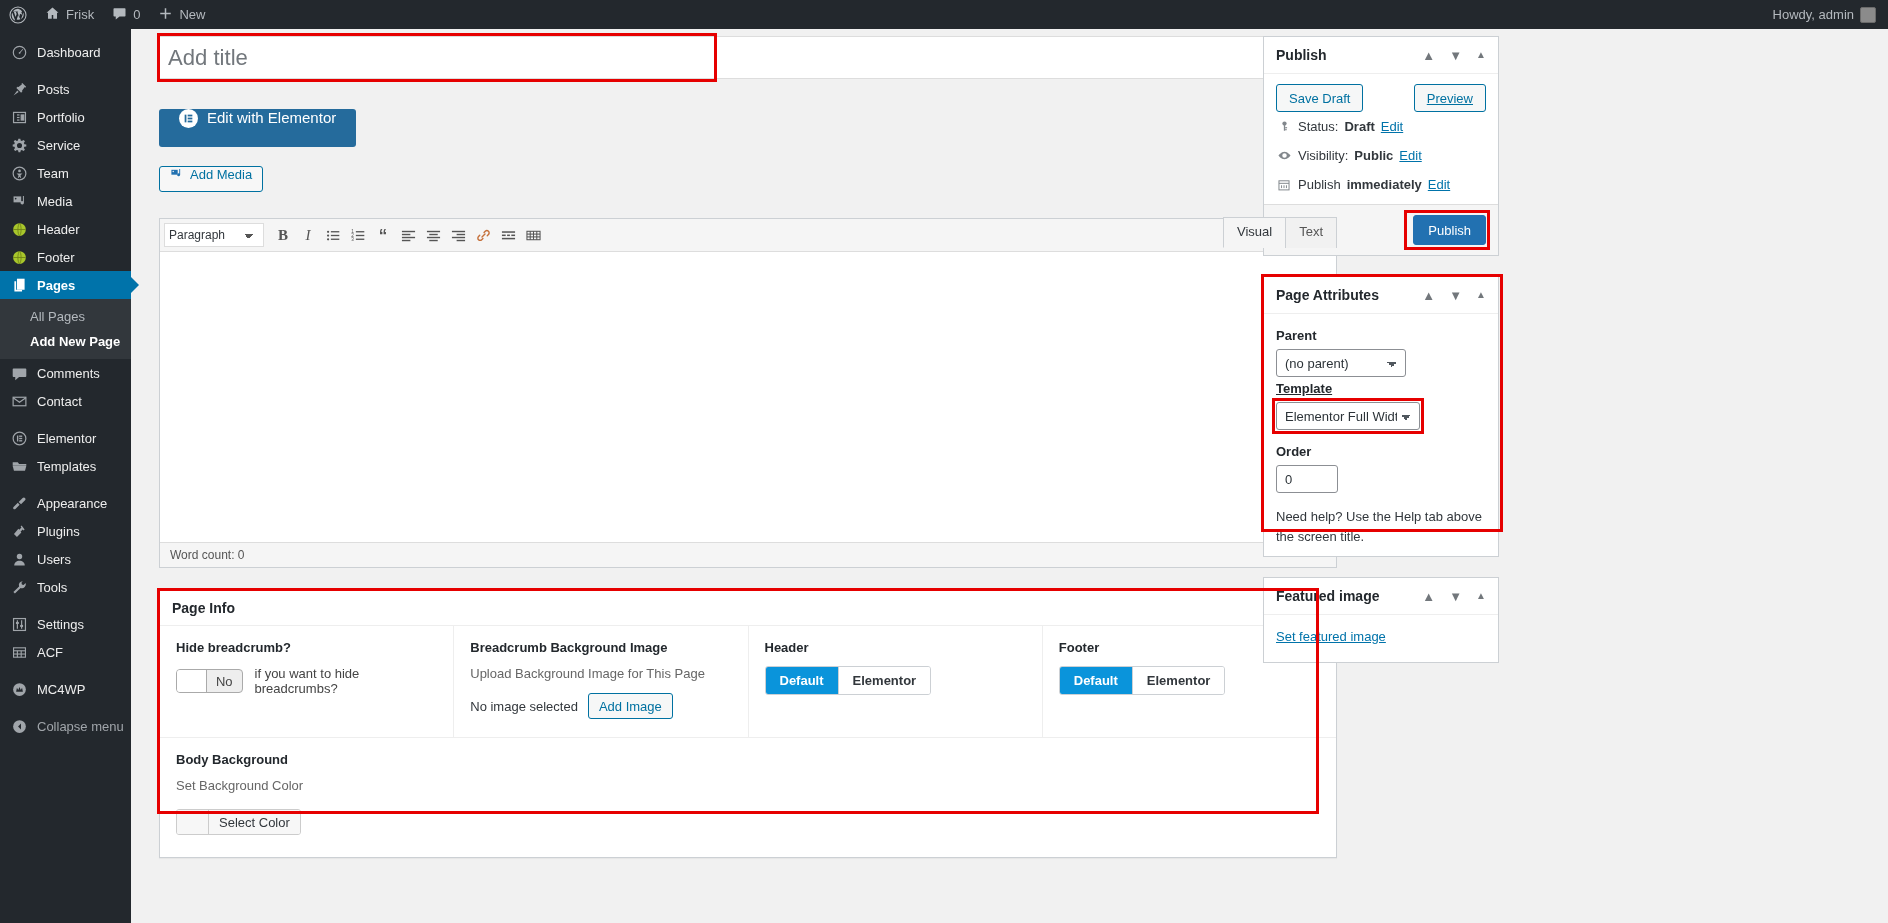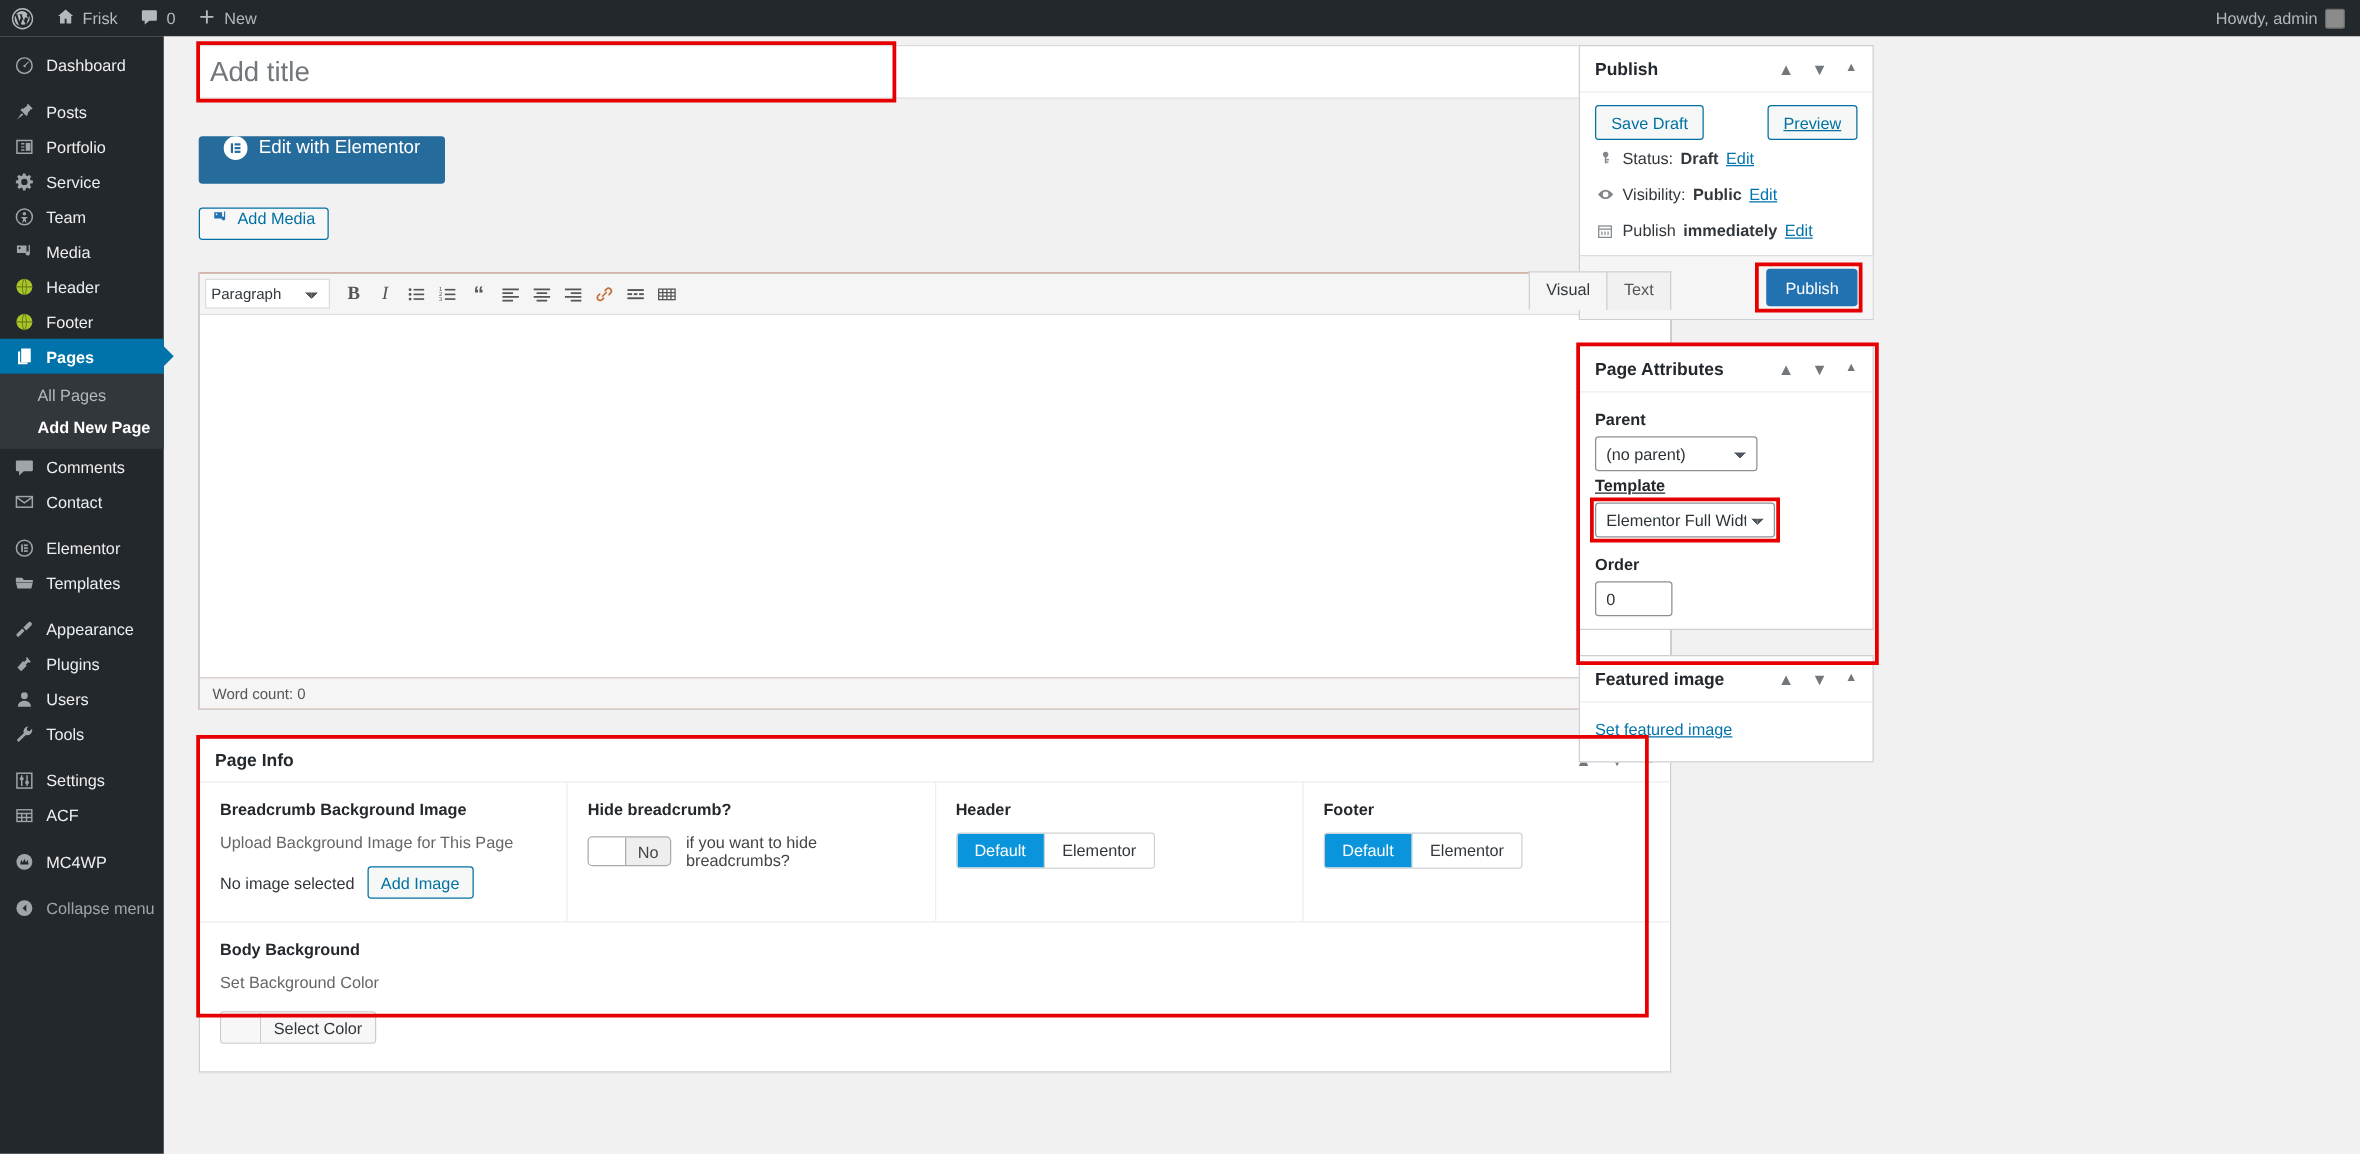--- a/index.html
+++ b/index.html
@@ -222,21 +222,21 @@
   .btn-plain {
     display: inline-flex; align-items: center;
     background: #f6f7f7; border: 1px solid #0071a1;
     color: #0071a1; border-radius: 3px;
     height: 26px; padding: 0 10px; font-size: 13px; cursor: pointer;
     font-family: "Liberation Sans", sans-serif;
   }
   .segmented { display: inline-flex; border-radius: 3px; overflow: hidden; border: 1px solid #ccd0d4; }
   .seg {
     padding: 6px 14px; font-size: 13px; cursor: pointer;
-    background: #fff; color: #32373c; border-right: 1px solid #ccd0d4;
+    background: #fff; color: #32373c; border-right: 1px solid #ccd0d4; font-weight: bold;
   }
   .seg:last-child { border-right: none; }
   .seg.active { background: #0a94db; color: #fff; }
   .colorpick {
     display: inline-flex; border: 1px solid #ccc; border-radius: 3px;
     height: 26px; overflow: hidden; margin-top: 4px; cursor: pointer;
   }
   .colorpick .swatch { width: 32px; background: #f7f7f7; border-right: 1px solid #ccc; }
   .colorpick .cp-label { padding: 0 10px; display:flex; align-items:center; font-size: 13px; color: #32373c; background: #f7f7f7; }
 
@@ -726,38 +726,38 @@
           <span class="pb-title">Page Info</span>
           <span class="pb-handles">
             <span>▲</span>
             <span>▼</span>
             <span style="font-size:10px;">▲</span>
           </span>
         </div>
         <div class="pi-grid">
 
           <div class="pi-col">
+            <div class="pi-label">Hide breadcrumb?</div>
+            <div style="display:flex;align-items:center;">
+              <span class="toggle">
+                <span class="knob"></span>
+                <span class="tlabel">No</span>
+              </span>
+              <span class="hint">if you want to hide breadcrumbs?</span>
+            </div>
+          </div>
+
+          <div class="pi-col">
             <div class="pi-label">Breadcrumb Background Image</div>
             <div class="pi-sub">Upload Background Image for This Page</div>
             <div style="display:flex;align-items:center;gap:10px;">
               <span style="font-size:13px;color:#32373c;">No image selected</span>
               <button class="btn-plain">
                 <span>Add Image</span>
               </button>
-            </div>
-          </div>
-
-          <div class="pi-col">
-            <div class="pi-label">Hide breadcrumb?</div>
-            <div style="display:flex;align-items:center;">
-              <span class="toggle">
-                <span class="knob"></span>
-                <span class="tlabel">No</span>
-              </span>
-              <span class="hint">if you want to hide breadcrumbs?</span>
             </div>
           </div>
 
           <div class="pi-col">
             <div class="pi-label">Header</div>
             <div class="segmented">
               <span class="seg active">Default</span>
               <span class="seg">Elementor</span>
             </div>
           </div>
@@ -876,20 +876,21 @@
         <div style="position:relative;display:inline-block;">
           <select class="wp-select tpl">
             <option>Elementor Full Width</option>
           </select>
           <div class="hl-red" style="left:-4px; top:-4px; width:152px; height:36px;"></div>
         </div>
 
         <div class="field-label" style="margin-top:14px;">Order</div>
         <input class="wp-input" type="text" value="0" style="">
 
+        <div class="help-note">Need help? Use the Help tab above the screen title.</div>
       </div>
       <div class="hl-red" style="left:-3px; top:-3px; width:242px; height:258px;"></div>
     </div>
 
     <div class="side-box">
       <div class="sb-head">
         <span class="sb-title">Featured image</span>
         <span class="pb-handles">
           <span>▲</span>
           <span>▼</span>

